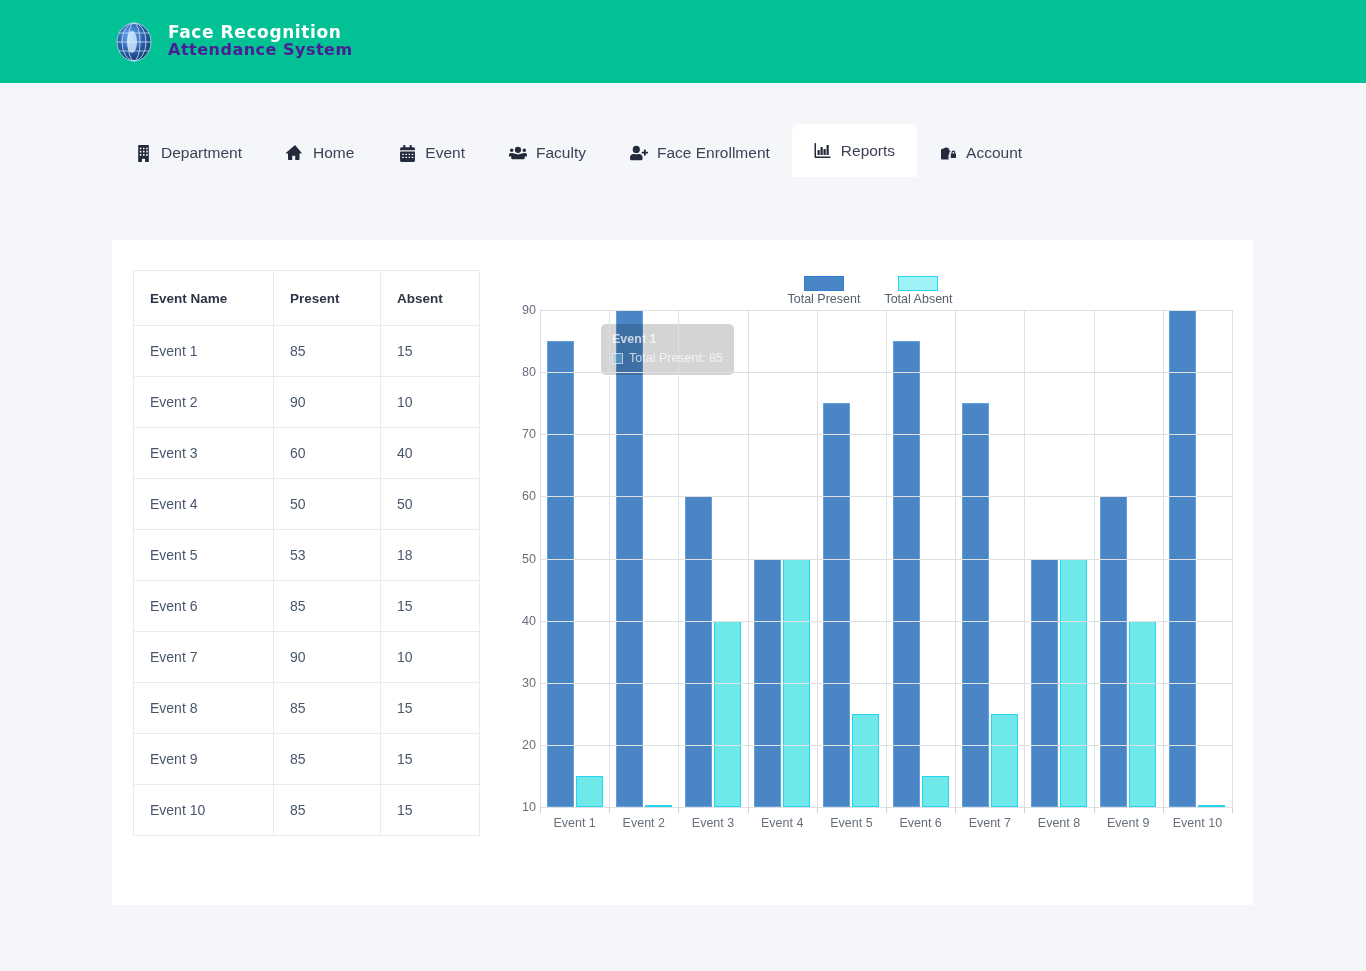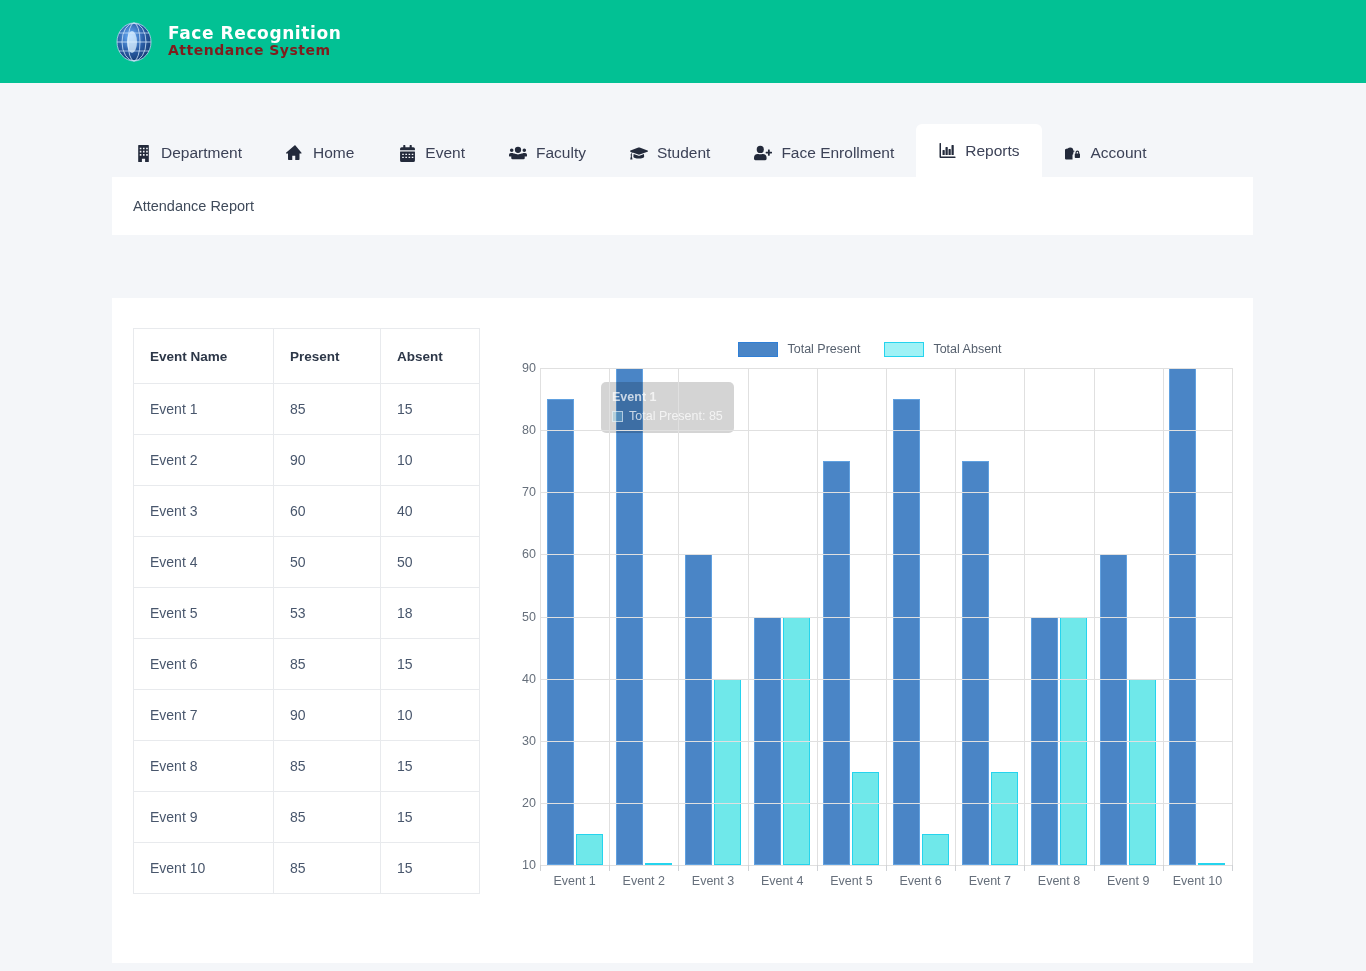--- a/index.html
+++ b/index.html
@@ -20,21 +20,21 @@
     padding-left: 112px;
   }
   .brand { display: flex; align-items: center; gap: 12px; }
   .brand-globe { width: 44px; height: 44px; flex: 0 0 44px; }
   .brand-text { display: flex; flex-direction: column; line-height: 1.05; }
   .brand-line1 {
     color: #ffffff; font-size: 17px; font-weight: bold;
     letter-spacing: 0.6px; font-family: "DejaVu Sans", sans-serif;
   }
   .brand-line2 {
-    color: #7f1d1d; font-size: 14px; font-weight: bold;
+    color: #4c1d95; font-size: 16px; font-weight: bold;
     letter-spacing: 0.5px; font-family: "DejaVu Sans", sans-serif;
   }
 
   
   .page { padding-left: 112px; padding-right: 113px; }
 
   
   .tabbar {
     display: flex;
     align-items: flex-end;
@@ -92,21 +92,21 @@
   th { font-weight: bold; color: #2d3748; font-size: 13.5px; height: 55px; }
   td:nth-child(1), th:nth-child(1) { width: 140px; }
   td:nth-child(2), th:nth-child(2) { width: 107px; }
 
   
   .chart-area { flex: 1; position: relative; padding-top: 6px; }
   .legend {
     display: flex; justify-content: center; align-items: center;
     gap: 24px; height: 30px; margin-bottom: 4px;
   }
-  .legend-item { display: flex; align-items: center; gap: 9px; }
+  .legend-item { display: flex; align-items: center; gap: 1px; flex-direction: column; }
   .legend-swatch { width: 40px; height: 15px; }
   .legend-label { font-size: 12.5px; color: #56606e; }
 
   .plot { position: relative; height: 497px; margin-left: 32px; margin-right: 0; }
   .ylabels {
     position: absolute; left: -34px; top: 0; width: 30px; height: 100%;
   }
   .ylabel {
     position: absolute; right: 0; transform: translateY(-50%);
     font-size: 12.5px; color: #666f7b; text-align: right;
@@ -219,28 +219,20 @@
     <div class="tab">
       <span class="ticon">
         <svg width="19" height="16" viewBox="0 0 640 512">
             <path d="M96 224a64 64 0 1 0 0-128 64 64 0 0 0 0 128zm448 0a64 64 0 1 0 0-128 64 64 0 0 0 0 128zm32 32h-64a63.8 63.8 0 0 0-45.1 18.6A146 146 0 0 1 542 384h66a32 32 0 0 0 32-32v-32a64 64 0 0 0-64-64zm-256 0a112 112 0 1 0 0-224 112 112 0 0 0 0 224zm76.8 32h-8.3a154.6 154.6 0 0 1-137 0h-8.3A115.2 115.2 0 0 0 80 403.2V432a48 48 0 0 0 48 48h384a48 48 0 0 0 48-48v-28.8A115.2 115.2 0 0 0 396.8 288zM173.1 274.6A63.8 63.8 0 0 0 128 256H64a64 64 0 0 0-64 64v32a32 32 0 0 0 32 32h65.9a146.6 146.6 0 0 1 75.2-109.4z"></path>
           </svg>
       </span>
       <span>Faculty</span>
     </div>
     <div class="tab">
       <span class="ticon">
-        <svg width="19" height="15" viewBox="0 0 640 512">
-            <path d="M622 145 343 43a66 66 0 0 0-46 0L18 145a26 26 0 0 0 0 49l48 18a128 128 0 0 0-28 74 32 32 0 0 0-3 53l-25 111a16 16 0 0 0 16 20h44a16 16 0 0 0 16-20L61 339a32 32 0 0 0-3-53 96 96 0 0 1 33-70l206 76a66 66 0 0 0 46 0l279-102a26 26 0 0 0 0-45zM359 327a98 98 0 0 1-78 0l-153-56-8 99c0 35 86 64 192 64s192-29 192-64l-8-99z"></path>
-          </svg>
-      </span>
-      <span>Student</span>
-    </div>
-    <div class="tab">
-      <span class="ticon">
         <svg width="19" height="16" viewBox="0 0 640 512">
             <path d="M624 208h-64v-64a16 16 0 0 0-16-16h-32a16 16 0 0 0-16 16v64h-64a16 16 0 0 0-16 16v32a16 16 0 0 0 16 16h64v64a16 16 0 0 0 16 16h32a16 16 0 0 0 16-16v-64h64a16 16 0 0 0 16-16v-32a16 16 0 0 0-16-16zM224 256a128 128 0 1 0 0-256 128 128 0 0 0 0 256zm89.6 32h-16.7a174 174 0 0 1-145.8 0h-16.7A134.4 134.4 0 0 0 0 422.4V464a48 48 0 0 0 48 48h352a48 48 0 0 0 48-48v-41.6A134.4 134.4 0 0 0 313.6 288z"></path>
           </svg>
       </span>
       <span>Face Enrollment</span>
     </div>
     <div class="tab active">
       <span class="ticon">
         <svg width="17" height="16" viewBox="0 0 512 512">
             <path d="M496 432H48V16a16 16 0 0 0-16-16H16A16 16 0 0 0 0 16v432a32 32 0 0 0 32 32h464a16 16 0 0 0 16-16v-16a16 16 0 0 0-16-16zM112 384h40a16 16 0 0 0 16-16V240a16 16 0 0 0-16-16h-40a16 16 0 0 0-16 16v128a16 16 0 0 0 16 16zm96 0h40a16 16 0 0 0 16-16V144a16 16 0 0 0-16-16h-40a16 16 0 0 0-16 16v224a16 16 0 0 0 16 16zm96 0h40a16 16 0 0 0 16-16V208a16 16 0 0 0-16-16h-40a16 16 0 0 0-16 16v160a16 16 0 0 0 16 16zm96 0h40a16 16 0 0 0 16-16V80a16 16 0 0 0-16-16h-40a16 16 0 0 0-16 16v288a16 16 0 0 0 16 16z"></path>
@@ -251,23 +243,20 @@
     <div class="tab">
       <span class="ticon">
         <svg width="15" height="17" viewBox="0 0 640 512">
             <path d="M224 256a128 128 0 1 0 0-256 128 128 0 0 0 0 256zm96 64a32 32 0 0 1 32-32v-48a96 96 0 0 1 103-95 175 175 0 0 1-158-57h-16.7A134.4 134.4 0 0 0 0 422.4V464a48 48 0 0 0 48 48h274a63.5 63.5 0 0 1-2-16zm288-64v-48a80 80 0 0 0-160 0v48a32 32 0 0 0-32 32v128a32 32 0 0 0 32 32h160a32 32 0 0 0 32-32V288a32 32 0 0 0-32-32zm-48 0h-64v-48a32 32 0 0 1 64 0z"></path>
           </svg>
       </span>
       <span>Account</span>
     </div>
   </nav>
 
-  <div class="crumb-panel">
-    <span class="crumb-text">Attendance Report</span>
-  </div>
 
   <div class="gap"></div>
 
   <div class="card">
 
     <div class="card-body">
 
       <div class="table-wrap">
         <table>
           <thead>

